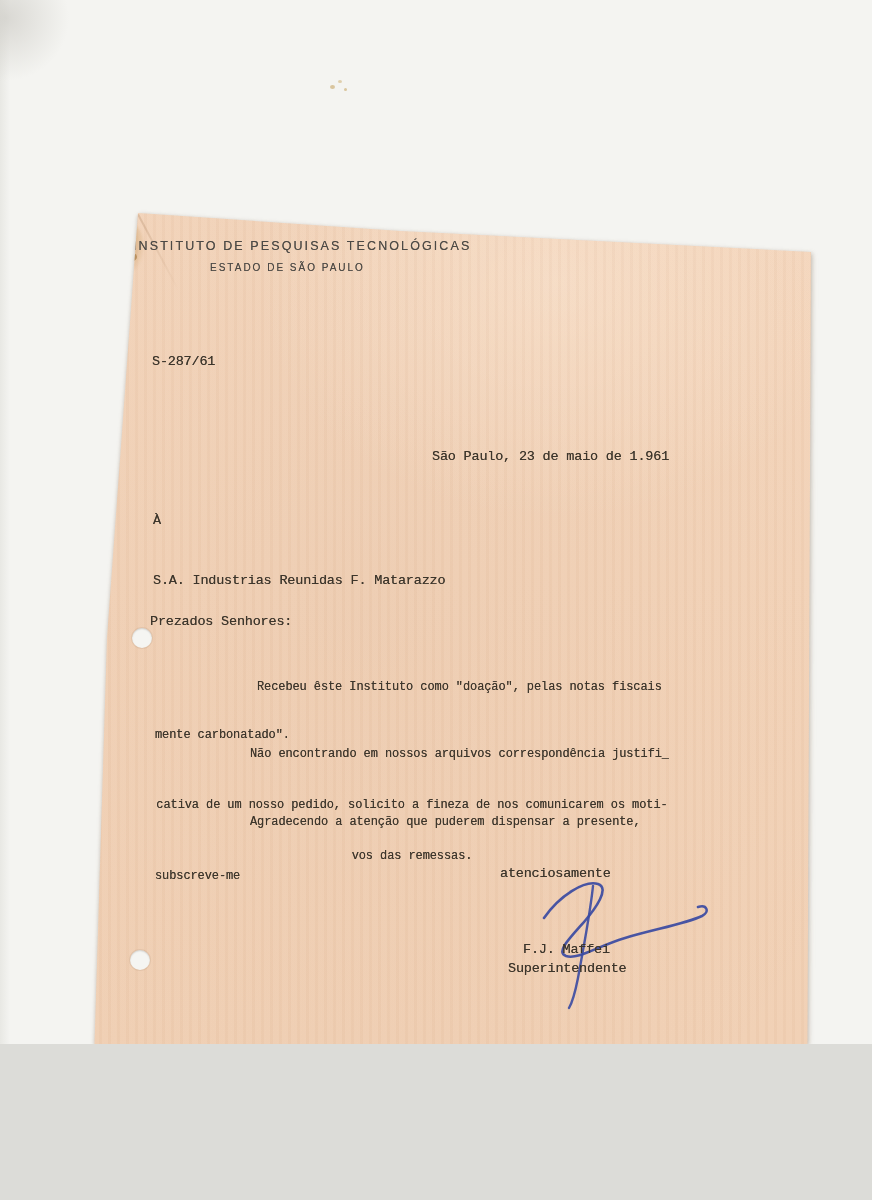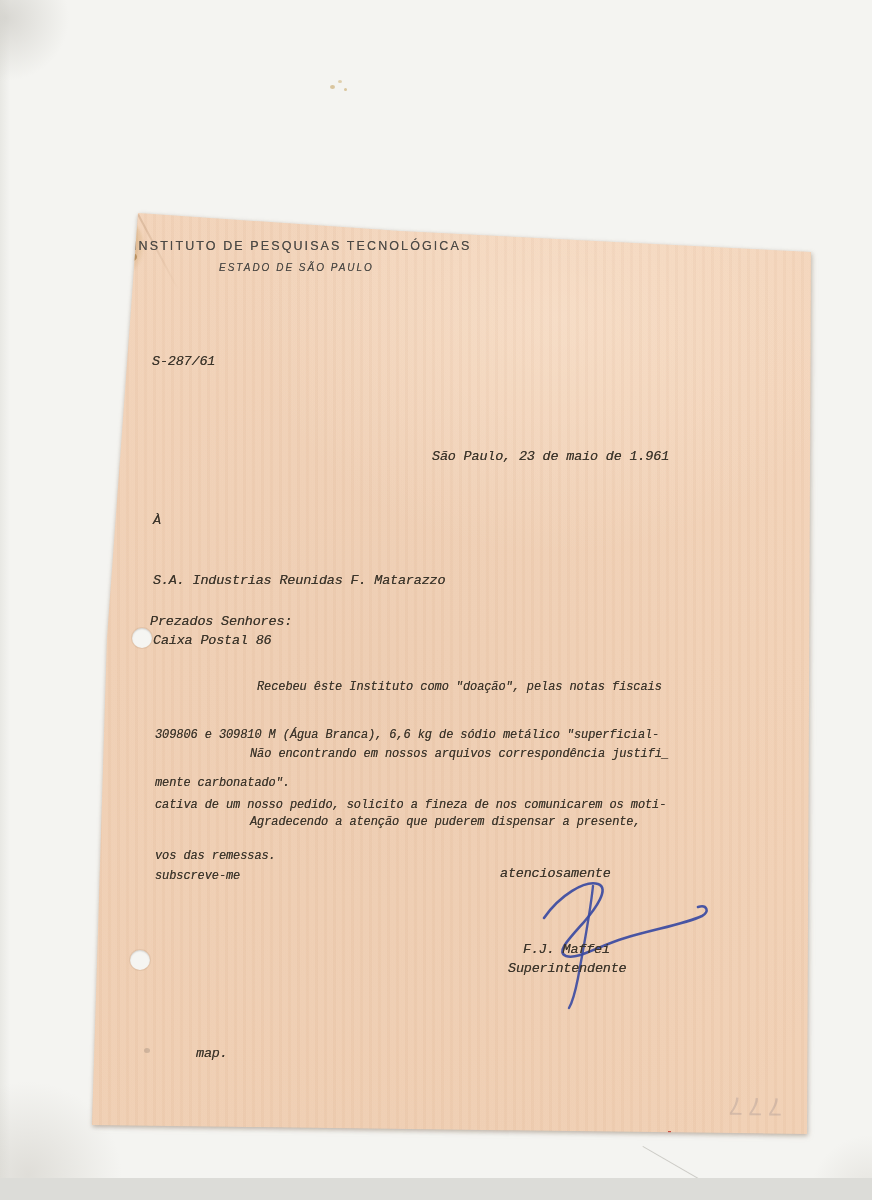--- a/index.html
+++ b/index.html
@@ -1,17 +1,17 @@
 <!DOCTYPE html>
 <html><head>
 <meta charset="utf-8">
 <style>
   html,body{margin:0;padding:0;background:#dcdcd8;}
   .scan{
-    position:relative;width:872px;height:1178px;overflow:hidden;
+    position:relative;width:872px;height:1044px;overflow:hidden;
     background:
       radial-gradient(circle 90px at 6px 18px, rgba(203,201,195,0.65), transparent 70%),
       radial-gradient(circle 130px at 28px 1175px, rgba(206,203,196,0.55), transparent 72%),
       radial-gradient(circle 80px at 870px 1195px, rgba(210,207,200,0.45), transparent 75%),
       linear-gradient(90deg, #e8e8e4 0px, #f4f4f1 10px, #f4f4f1 100%);
     font-family:"Liberation Sans", sans-serif;
   }
   .paper-wrap{
     position:absolute;inset:0;
     filter: drop-shadow(0 2px 2px rgba(130,105,85,0.35)) drop-shadow(2px 1px 2px rgba(130,105,85,0.18));
@@ -29,21 +29,20 @@
     background:
       repeating-linear-gradient(90deg, rgba(150,100,60,0.035) 0px, rgba(150,100,60,0.035) 3px, rgba(255,255,255,0.025) 3px, rgba(255,255,255,0.025) 9px);
     pointer-events:none;
   }
   .tw{
     position:absolute;
     font-family:"Liberation Mono","DejaVu Sans Mono",monospace;
     color:#3c352b;
     white-space:pre;
     text-shadow:0 0 0.5px rgba(60,53,43,0.75);
-    font-style:italic;
   }
   .tw-lg{font-size:13.5px;letter-spacing:-0.2px;}
   .tw-sm{font-size:12px;letter-spacing:-0.1px;}
   .lh-head{position:absolute;color:#4c4945;white-space:pre;text-shadow:0 0 0.6px rgba(76,73,69,0.7);}
   .stain{position:absolute;border-radius:50%;pointer-events:none;}
   .hole{
     position:absolute;width:20px;height:20px;border-radius:50%;
     background:#f5f5f2;
     box-shadow: inset 0 1px 1.5px rgba(0,0,0,0.14), 0 0 0 1px rgba(120,90,60,0.10);
   }
@@ -82,42 +81,40 @@
       <div class="streaks"></div>
       <div class="crease"></div>
 
       <div class="stain" style="left:112px;top:222px;width:32px;height:50px;background:radial-gradient(ellipse at 50% 40%, rgba(186,138,66,0.5), rgba(186,138,66,0.14) 60%, transparent 76%);filter:blur(1px);"></div>
       <div class="stain" style="left:128px;top:253px;width:9px;height:8px;background:rgba(150,105,45,0.55);filter:blur(0.7px);"></div>
       <div class="stain" style="left:119px;top:227px;width:5px;height:5px;background:rgba(140,95,40,0.5);filter:blur(0.5px);"></div>
       <div class="stain" style="left:144px;top:1048px;width:6px;height:5px;background:rgba(110,100,90,0.25);filter:blur(0.6px);"></div>
 
       <div>
         <div class="lh-head" style="left:133px;top:239px;font-size:12.5px;letter-spacing:2.1px;">INSTITUTO DE PESQUISAS TECNOLÓGICAS</div>
-        <div class="lh-head" style="left:219px;top:262px;font-size:10px;letter-spacing:2px;font-style:italic;">ESTADO DE SÃO PAULO</div>
+        <div class="lh-head" style="left:210px;top:262px;font-size:10px;letter-spacing:2px;">ESTADO DE SÃO PAULO</div>
       </div>
 
       <div class="tw tw-lg" style="left:152px;top:354px;">S-287/61</div>
 
       <div class="tw tw-lg" style="left:432px;top:407px;margin-top:42px;">São Paulo, 23 de maio de 1.961</div>
 
       <div class="tw tw-lg" style="left:153px;top:471px;line-height:20px;">
         <div>À</div>
         <div>S.A. Industrias Reunidas F. Matarazzo</div>
-        <div>Caixa Postal 86</div>
       </div>
 
       <div class="tw tw-lg" style="left:150px;top:594px;margin-top:20px;">Prezados Senhores:</div>
 
       <div class="tw tw-sm" style="left:155px;top:647px;line-height:16px;">
         <div style="padding-left:102px;">Recebeu êste Instituto como "doação", pelas notas fiscais</div>
-        <div>309806 e 309810 M (Água Branca), 6,6 kg de sódio metálico "superficial-</div>
         <div>mente carbonatado".</div>
       </div>
 
-      <div class="tw tw-sm" style="left:155px;top:712px;line-height:17px;">
+      <div class="tw tw-sm" style="left:155px;top:712px;line-height:17px;text-align:center;">
         <div style="padding-left:95px;">Não encontrando em nossos arquivos correspondência justifi_</div>
         <div>cativa de um nosso pedido, solicito a fineza de nos comunicarem os moti-</div>
         <div>vos das remessas.</div>
       </div>
 
       <div class="tw tw-sm" style="left:155px;top:777px;line-height:18px;">
         <div style="padding-left:95px;">Agradecendo a atenção que puderem dispensar a presente,</div>
         <div>subscreve-me</div>
       </div>
 

